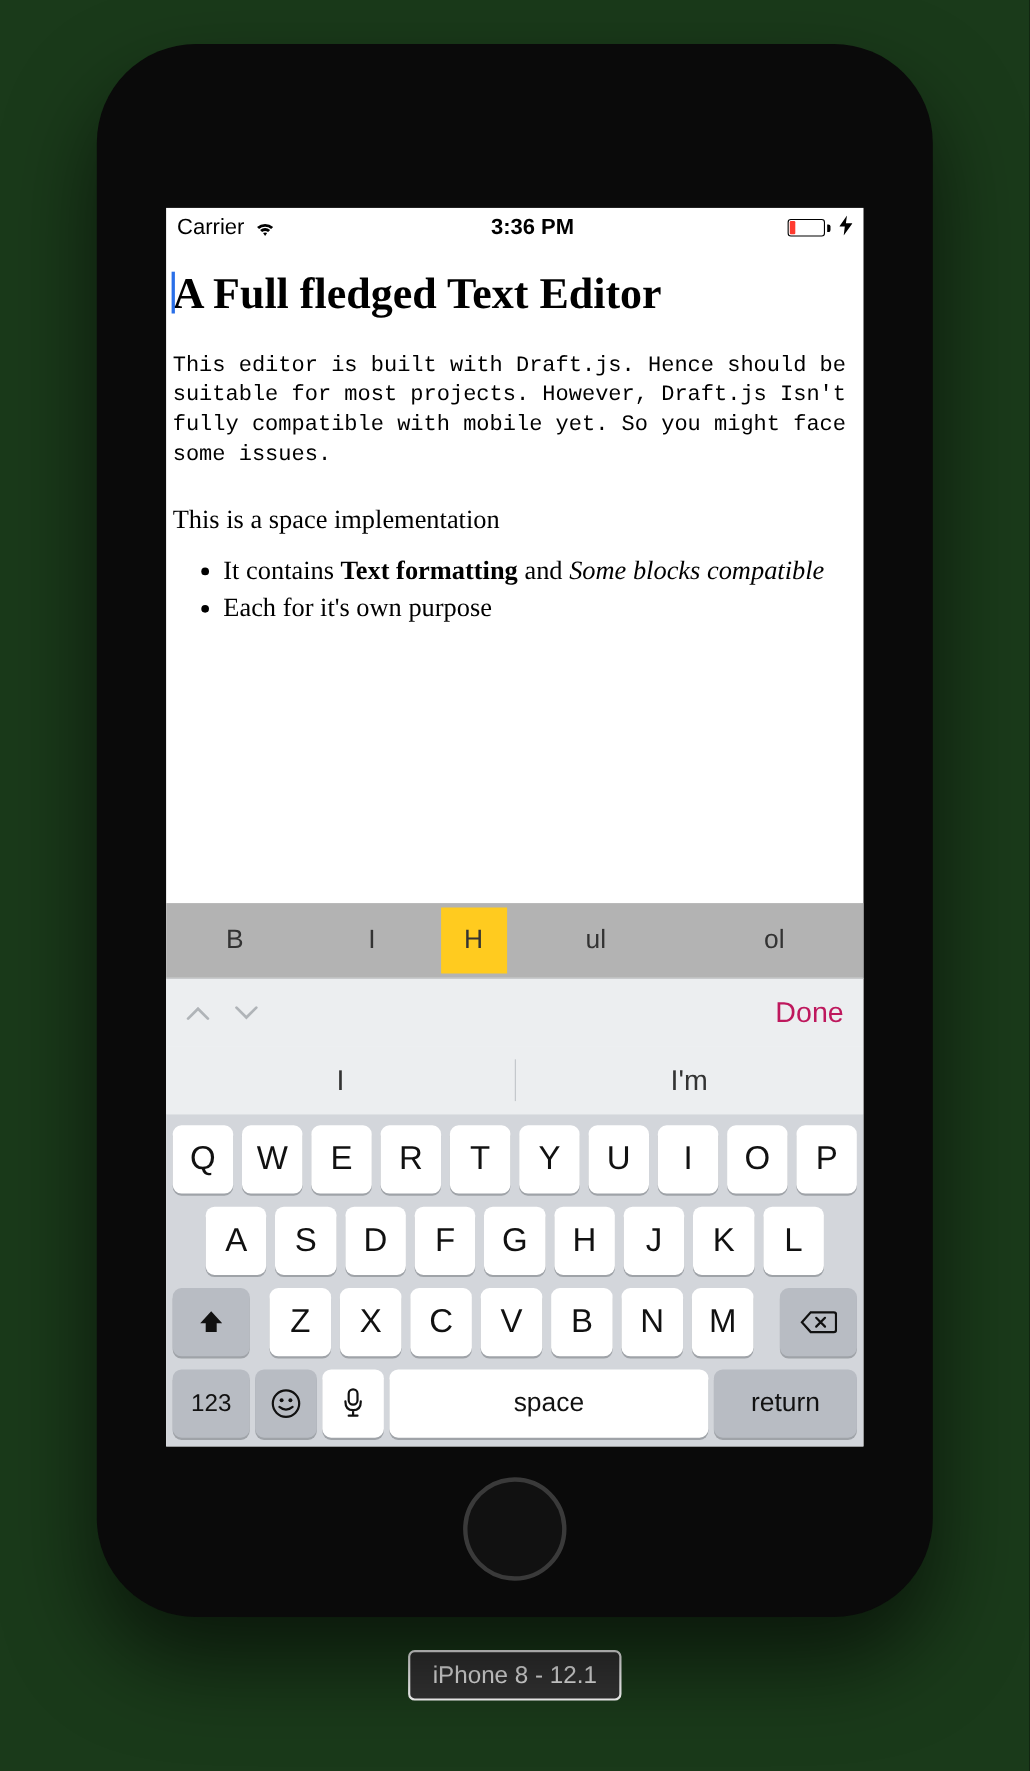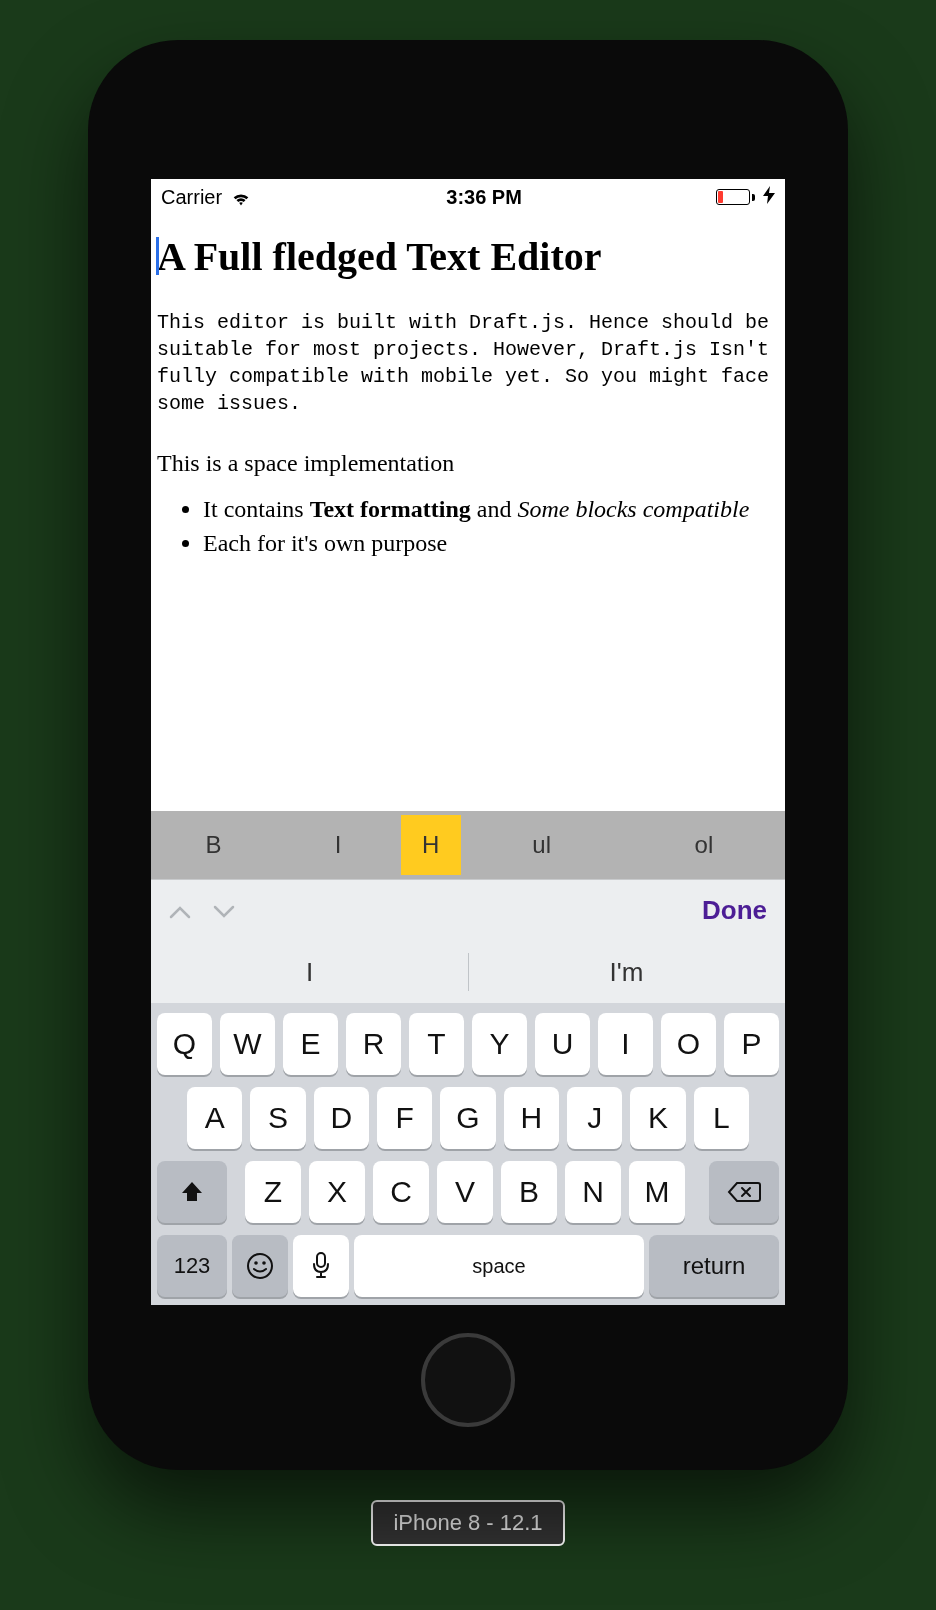--- a/index.html
+++ b/index.html
@@ -11,21 +11,21 @@
       flex-direction: column;
       align-items: center;
       padding-top: 40px;
       font-family: -apple-system, "Helvetica Neue", Arial, sans-serif;
     }
     .device-frame {
       width: 760px;
       height: 1430px;
       background: #0a0a0a;
       border-radius: 90px;
-      padding: 0;
+      padding: 10px;
       box-shadow: 0 40px 80px rgba(0,0,0,0.6);
       display: flex;
       flex-direction: column;
       align-items: center;
       position: relative;
     }
     .screen {
       width: 634px;
       height: 1126px;
       background: #fff;
@@ -120,21 +120,21 @@
       height: 62px;
       background: #eceef0;
       border-top: 1px solid #c8cacc;
       display:flex;
       align-items:center;
       justify-content:space-between;
       padding: 0 18px;
     }
     .kb-nav { display:flex; gap:22px; }
     .chevron { color:#b0b4b8; font-size:24px; }
-    .done-btn { color:#4c1d95; font-size:26px; font-weight:700; }
+    .done-btn { color:#be185d; font-size:26px; font-weight:400; }
     .suggestions {
       height: 62px;
       background: #eceef0;
       display:flex;
     }
     .suggestion {
       flex:1;
       display:flex;
       align-items:center;
       justify-content:center;
@@ -177,21 +177,21 @@
       font-size:26px;
       color:#111;
     }
     .key-shift { width:70px; }
     .key-backspace { width:70px; font-size:30px; }
     .row3-mid { display:flex; gap:8px; flex:1; margin:0 10px; }
     .bottom-row { display:flex; gap:5px; }
     .key-123 { width:70px; background:#b8bcc3; font-size:22px; }
     .key-emoji { width:56px; background:#b8bcc3; font-size:28px; }
     .key-mic { width:56px; background:#fff; font-size:28px; }
-    .key-space { flex:1; background:#fff; font-size:20px; max-width:none; }
+    .key-space { flex:1; background:#fff; font-size:24px; max-width:none; }
     .key-return { width:130px; background:#b8bcc3; font-size:24px; }
     .home-button {
       width:94px; height:94px;
       border-radius:50%;
       border:4px solid #3a3a3a;
       background:#111;
       margin-top:28px;
     }
     .device-label-bar {
       margin-top: 30px;

